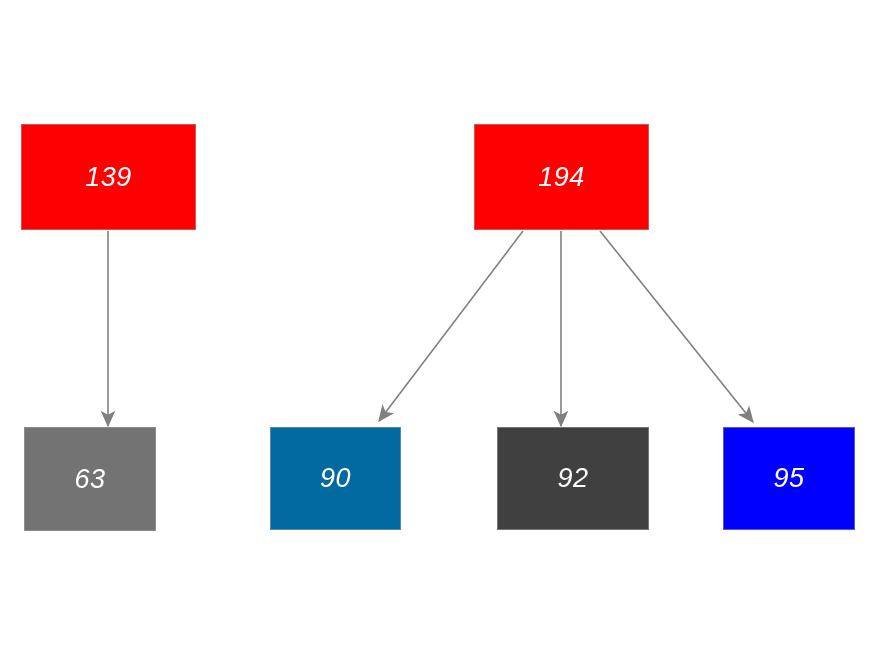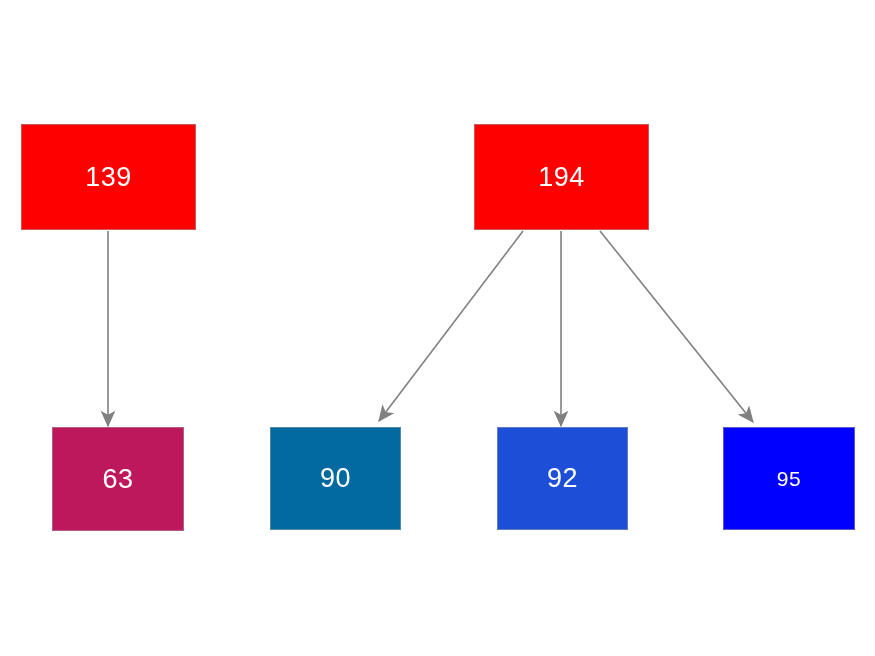--- a/index.html
+++ b/index.html
@@ -31,20 +31,21 @@
     display: flex;
     align-items: center;
     justify-content: center;
     color: #ffffff;
     font-family: "Liberation Sans", sans-serif;
     font-size: 27px;
     line-height: 1;
     letter-spacing: 0.5px;
     border: 1px solid rgba(160,160,160,0.55);
     z-index: 2;
+    font-style: italic;
   }
   .node-label {
     display: block;
     pointer-events: none;
   }
 </style>
 </head>
 <body>
 
 <div id="canvas">
@@ -63,27 +64,27 @@
       </g>
   </svg>
 
   <div id="nodes-group">
       <div class="node" style="left: 21px; top: 124px; width: 175px; height: 106px; background: rgb(255, 0, 0); color: rgb(255, 255, 255); font-size: 27px;">
         <span class="node-label">139</span>
       </div>
       <div class="node" style="left: 474px; top: 124px; width: 175px; height: 106px; background: rgb(255, 0, 0); color: rgb(255, 255, 255); font-size: 27px;">
         <span class="node-label">194</span>
       </div>
-      <div class="node" style="left: 52px; top: 427px; width: 132px; height: 104px; background: #be185d; color: rgb(255, 255, 255); font-size: 27px;">
+      <div class="node" style="left: 24px; top: 427px; width: 132px; height: 104px; background: #737373; color: rgb(255, 255, 255); font-size: 27px;">
         <span class="node-label">63</span>
       </div>
       <div class="node" style="left: 270px; top: 427px; width: 131px; height: 103px; background: #0369a1; color: rgb(255, 255, 255); font-size: 27px;">
         <span class="node-label">90</span>
       </div>
-      <div class="node" style="left: 497px; top: 427px; width: 131px; height: 103px; background: #1d4ed8; color: rgb(255, 255, 255); font-size: 27px;">
+      <div class="node" style="left: 497px; top: 427px; width: 152px; height: 103px; background: #404040; color: rgb(255, 255, 255); font-size: 27px;">
         <span class="node-label">92</span>
       </div>
-      <div class="node" style="left: 723px; top: 427px; width: 132px; height: 103px; background: rgb(0, 0, 255); color: rgb(255, 255, 255); font-size: 21px;">
+      <div class="node" style="left: 723px; top: 427px; width: 132px; height: 103px; background: rgb(0, 0, 255); color: rgb(255, 255, 255); font-size: 27px;">
         <span class="node-label">95</span>
       </div>
     </div>
 
 </div>
 
 </body></html>

